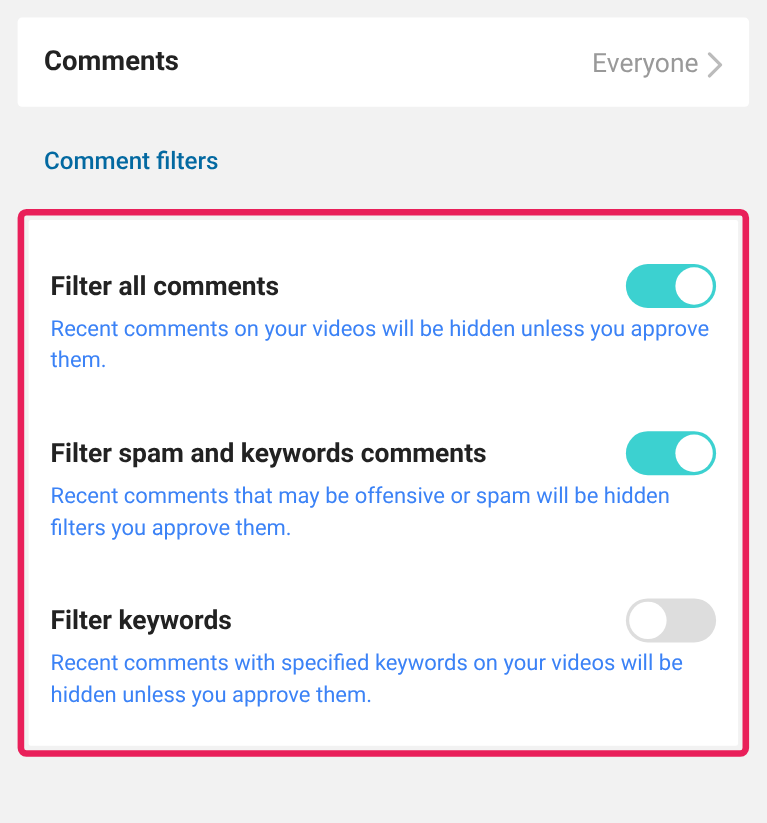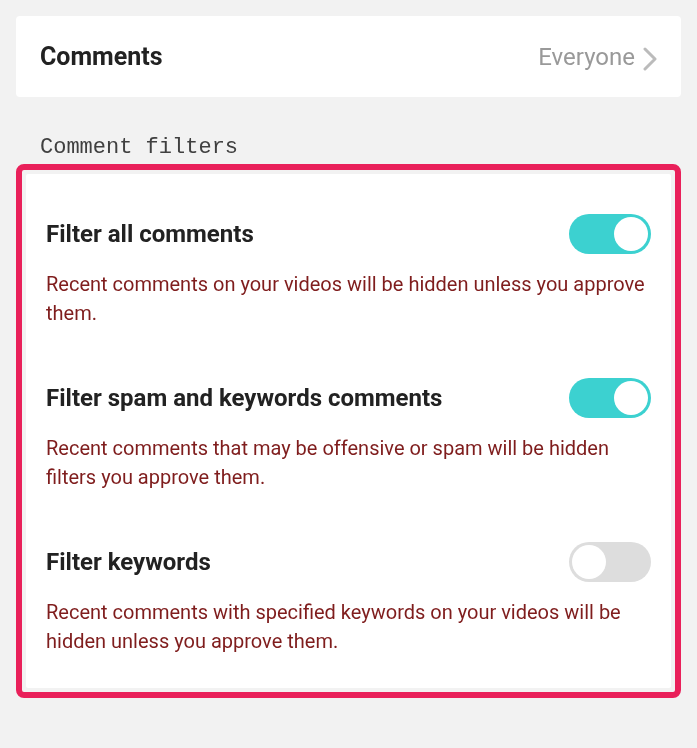--- a/index.html
+++ b/index.html
@@ -42,24 +42,23 @@
       font-weight: 400;
     }
     .chevron {
       color: #aaa;
     }
     .chevron svg {
       display: block;
     }
     .section-header {
       font-size: 22px;
-      color: #404040;
+      color: #0369a1;
       font-weight: 500;
-      padding: 38px 0 4px 24px;
-      font-family: Liberation Mono, monospace;
+      padding: 38px 0 30px 24px;
     }
     .highlight-frame {
       border: 6px solid #e9205a;
       border-radius: 8px;
       padding: 4px;
       background: transparent;
     }
     .filters-card {
       background: #fff;
       border-radius: 2px;
@@ -77,23 +76,23 @@
       justify-content: space-between;
     }
     .filter-title {
       font-size: 24px;
       font-weight: 700;
       color: #222;
       line-height: 1.2;
     }
     .filter-desc {
       font-size: 20px;
-      color: #7f1d1d;
+      color: #3b82f6;
       line-height: 1.45;
-      margin-top: 16px;
+      margin-top: 4px;
       font-weight: 400;
     }
     .toggle {
       width: 82px;
       height: 40px;
       border-radius: 20px;
       position: relative;
       flex-shrink: 0;
       cursor: pointer;
     }

